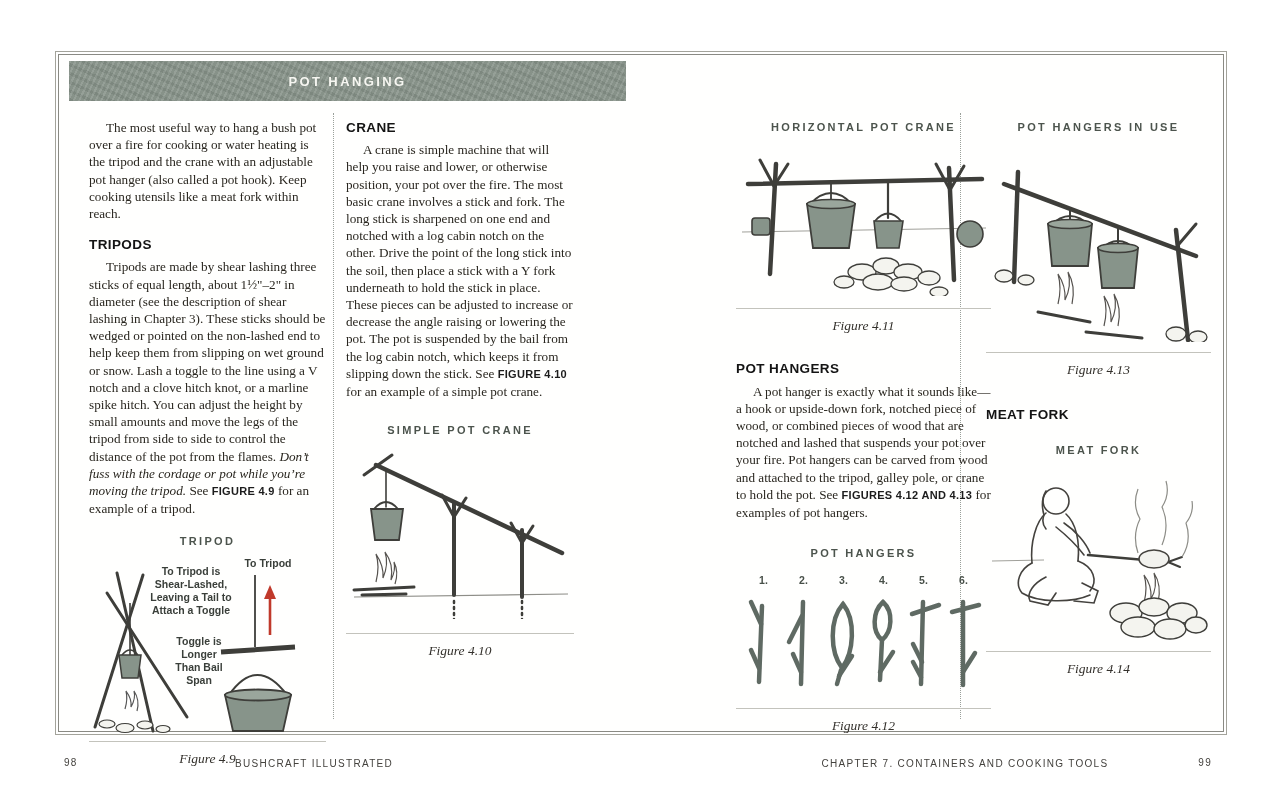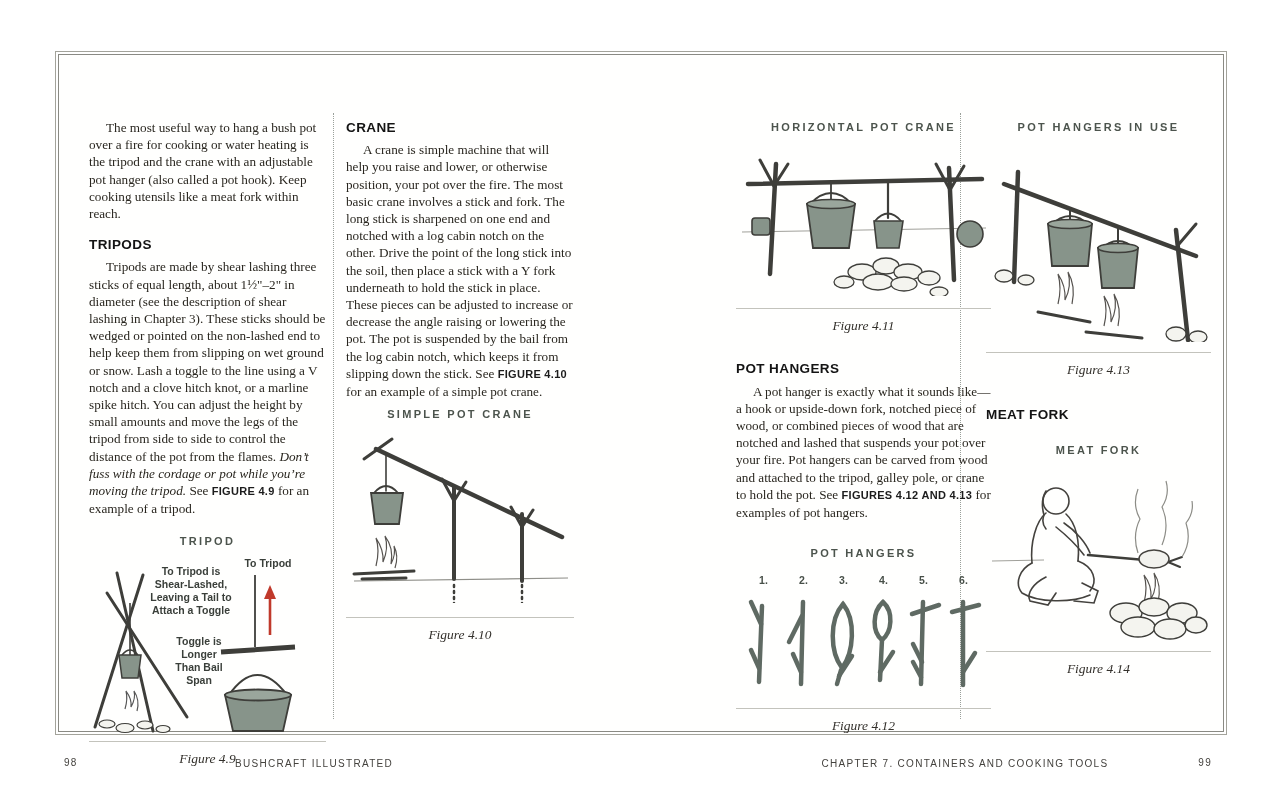--- a/index.html
+++ b/index.html
@@ -48,20 +48,23 @@
 
   .footer-item{position:absolute;font-family:"Liberation Sans",sans-serif;
                font-size:10px;letter-spacing:1.3px;color:#44423e;}
   svg{display:block;}
 </style>
 </head>
 <body>
 
 <div class="frame">
 
+  <div class="banner banner-left">
+    <span>POT HANGING</span>
+  </div>
 
   <div class="v-divider" style="left:274px;"></div>
   <div class="v-divider" style="left:901px;"></div>
 
   <div class="col body-text" style="left:30px;width:237px;">
     <p class="indent">The most useful way to hang a bush pot over a fire for cooking or water heating is the tripod and the crane with an adjustable pot hanger (also called a pot hook). Keep cooking utensils like a meat fork within reach.</p>
     <h3 class="sec-heading" style="margin-top:14px;">TRIPODS</h3>
     <p class="indent"><span>Tripods are made by shear lashing three sticks of equal length, about 1½"–2" in diameter (see the description of shear lashing in Chapter 3). These sticks should be wedged or pointed on the non-lashed end to help keep them from slipping on wet ground or snow. Lash a toggle to the line using a V notch and a clove hitch knot, or a marline spike hitch. You can adjust the height by small amounts and move the legs of the tripod from side to side to control the distance of the pot from the flames. </span><span class="ital">Don’t fuss with the cordage or pot while you’re moving the tripod.</span><span> See </span><span class="figref">FIGURE 4.9</span><span> for an example of a tripod.</span></p>
 
     <div class="fig-title" style="margin-top:16px;">TRIPOD</div>
@@ -98,21 +101,21 @@
       <div class="fig-label" style="left:84px;top:76px;width:52px;">Toggle is Longer Than Bail Span</div>
     </div>
     <hr class="fig-rule">
     <p class="fig-caption">Figure 4.9</p>
   </div>
 
   <div class="col body-text" style="left:287px;width:228px;">
     <h3 class="sec-heading">CRANE</h3>
     <p class="indent"><span>A crane is simple machine that will help you raise and lower, or otherwise position, your pot over the fire. The most basic crane involves a stick and fork. The long stick is sharpened on one end and notched with a log cabin notch on the other. Drive the point of the long stick into the soil, then place a stick with a Y fork underneath to hold the stick in place. These pieces can be adjusted to increase or decrease the angle raising or lowering the pot. The pot is suspended by the bail from the log cabin notch, which keeps it from slipping down the stick. See </span><span class="figref">FIGURE 4.10</span><span> for an example of a simple pot crane.</span></p>
 
-    <div class="fig-title" style="margin-top:6px;">SIMPLE POT CRANE</div>
+    <div class="fig-title" style="margin-top:22px;">SIMPLE POT CRANE</div>
     <div class="figure" style="height:172px;margin-top:8px;">
       <svg width="228" height="172" viewBox="0 0 228 172">
         <line x1="8" y1="150" x2="222" y2="147" stroke="#8e8e88" stroke-width="1.2"></line>
         <g stroke="#3e3e3a" stroke-linecap="round" fill="none">
           <line x1="30" y1="18" x2="216" y2="106" stroke-width="4.5"></line>
           <line x1="18" y1="28" x2="46" y2="8" stroke-width="3"></line>
           <line x1="40" y1="24" x2="40" y2="60" stroke-width="1.6"></line>
           <path d="M28,62 Q40,48 52,62" stroke-width="1.8"></path>
           <line x1="108" y1="148" x2="108" y2="56" stroke-width="4"></line>
           <line x1="108" y1="70" x2="96" y2="48" stroke-width="3"></line>

